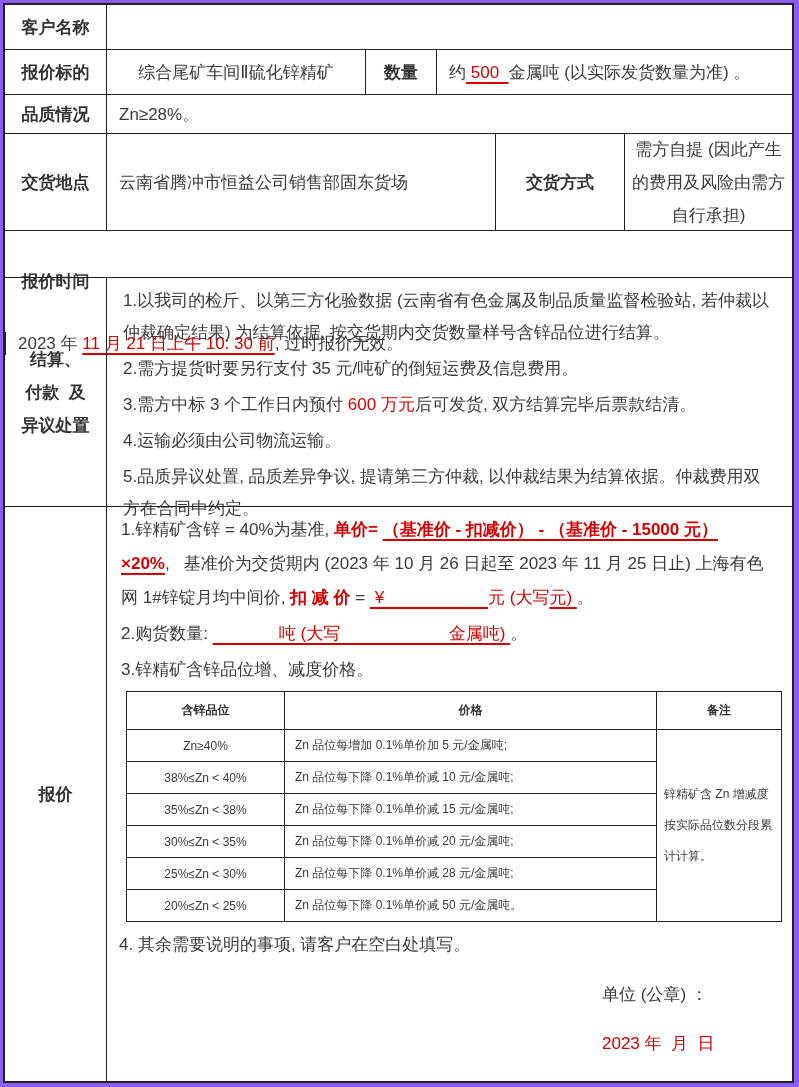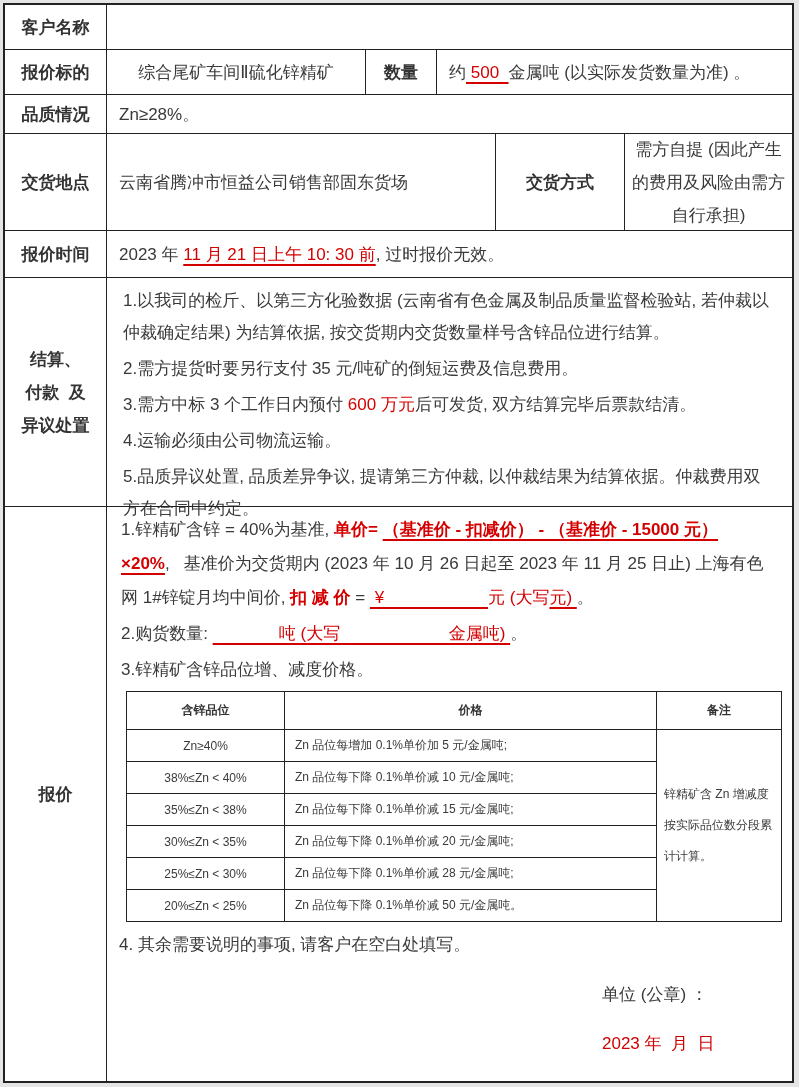--- a/index.html
+++ b/index.html
@@ -1,31 +1,31 @@
 <!DOCTYPE html>
 <html><head>
 <meta charset="utf-8">
 <style>
   html,body{margin:0;padding:0;background:#fff;}
-  .page{width:799px;height:1087px;background:#e5e5e5;box-sizing:border-box;
+  .page{width:799px;height:1087px;background:#8b5cf6;box-sizing:border-box;
         font-family:"Liberation Sans","DejaVu Sans",sans-serif;color:#3a3a3a;font-size:17px;}
   .doc{position:absolute;left:3px;top:3px;width:791px;height:1080px;border:2px solid #222;
        box-sizing:border-box;display:flex;flex-direction:column;background:#fff;}
   .row{display:flex;box-sizing:border-box;border-top:1px solid #222;}
   .row:first-child{border-top:none;}
   .cell{box-sizing:border-box;border-left:1px solid #222;display:flex;align-items:center;}
   .cell:first-child{border-left:none;}
   .lab{width:101px;flex:0 0 101px;justify-content:center;font-weight:bold;color:#333;text-align:center;}
   .val{flex:1;padding:0 12px;}
   .midlab{justify-content:center;font-weight:bold;color:#333;}
   .r1{height:44px;}
   .r2{height:45px;}
   .r3{height:39px;}
   .r4{height:97px;}
-  .r5{height:47px;}
+  .r5{height:47px;flex-direction:column;}
   .r6{height:229px;}
   .r7{flex:1;overflow:hidden;}
   .c-subject{width:259px;flex:0 0 259px;justify-content:center;text-align:center;padding:0 4px;}
   .c-qtylab{width:71px;flex:0 0 71px;}
   .c-place{width:389px;flex:0 0 389px;padding:0 12px;}
   .c-method{width:129px;flex:0 0 129px;}
   .c-methodval{flex:1;justify-content:center;text-align:center;line-height:33px;padding:0 4px;}
   .block{display:block;align-items:flex-start;}
   .para{margin:4px;line-height:32px;}
   .r6 .val{padding-top:3px;}

